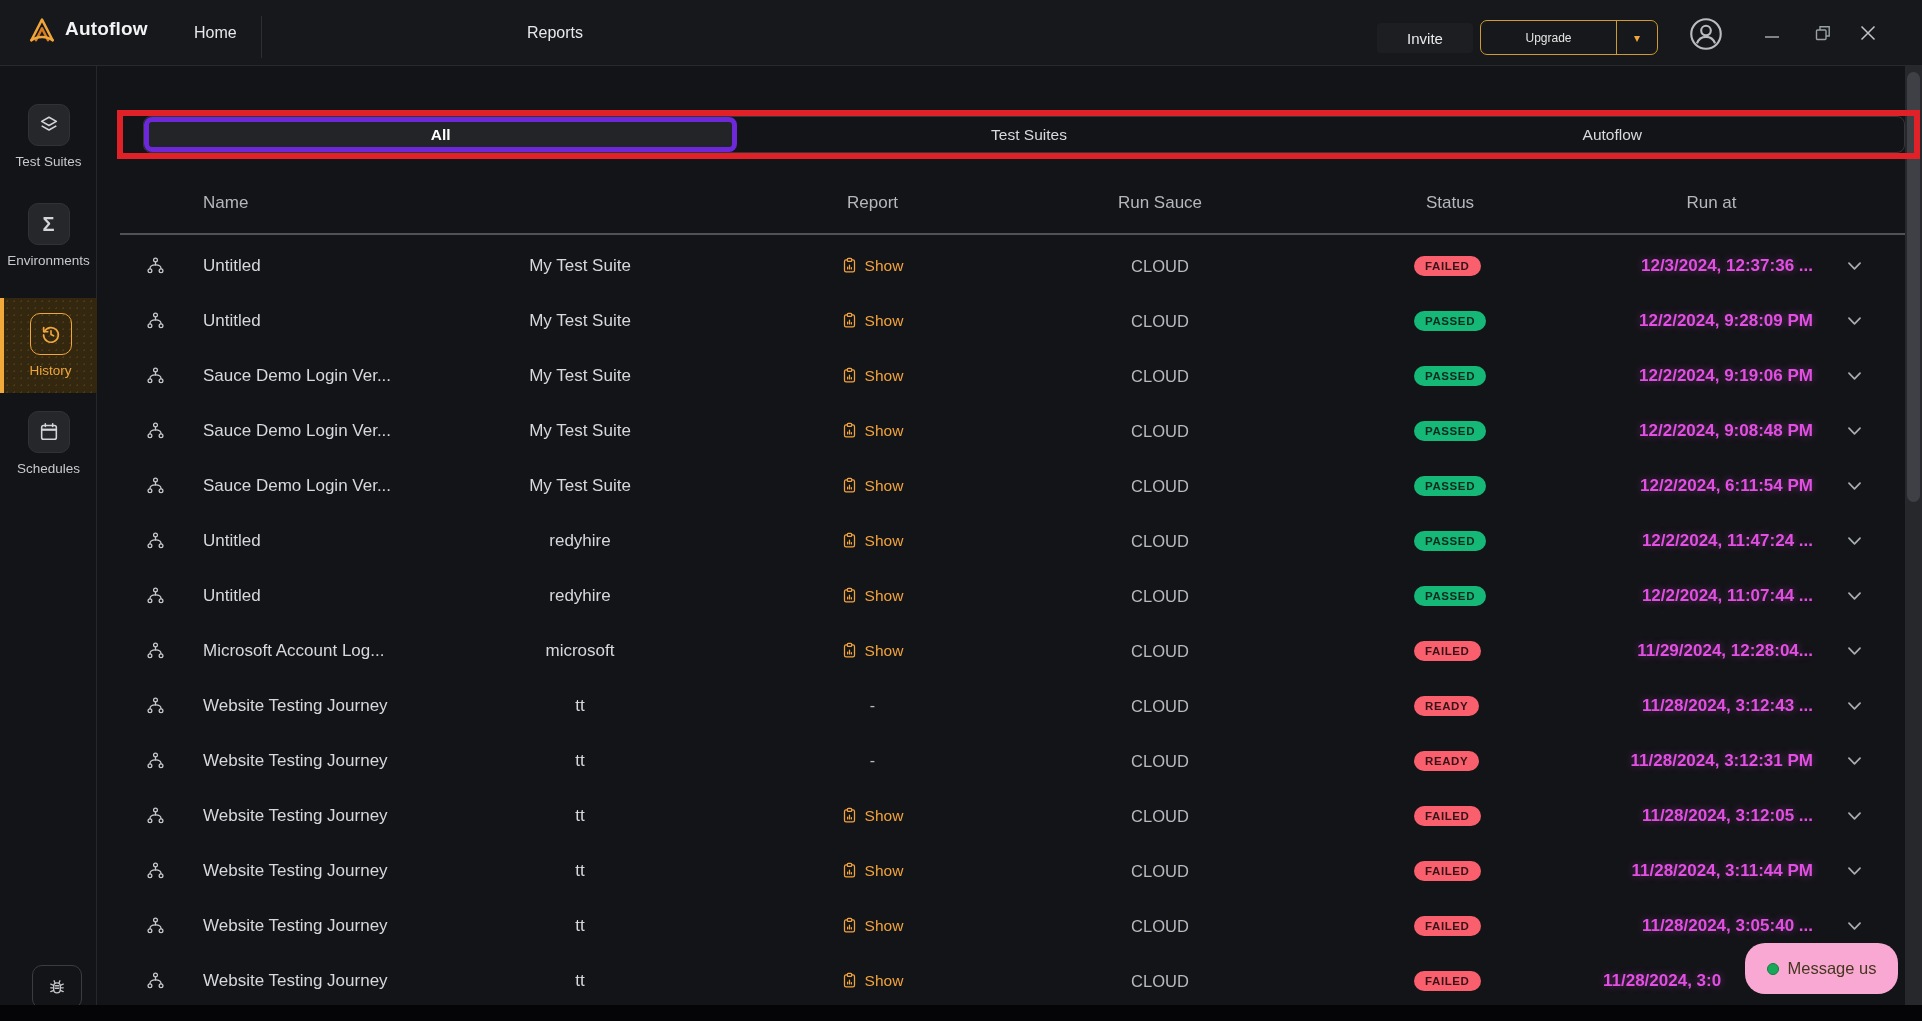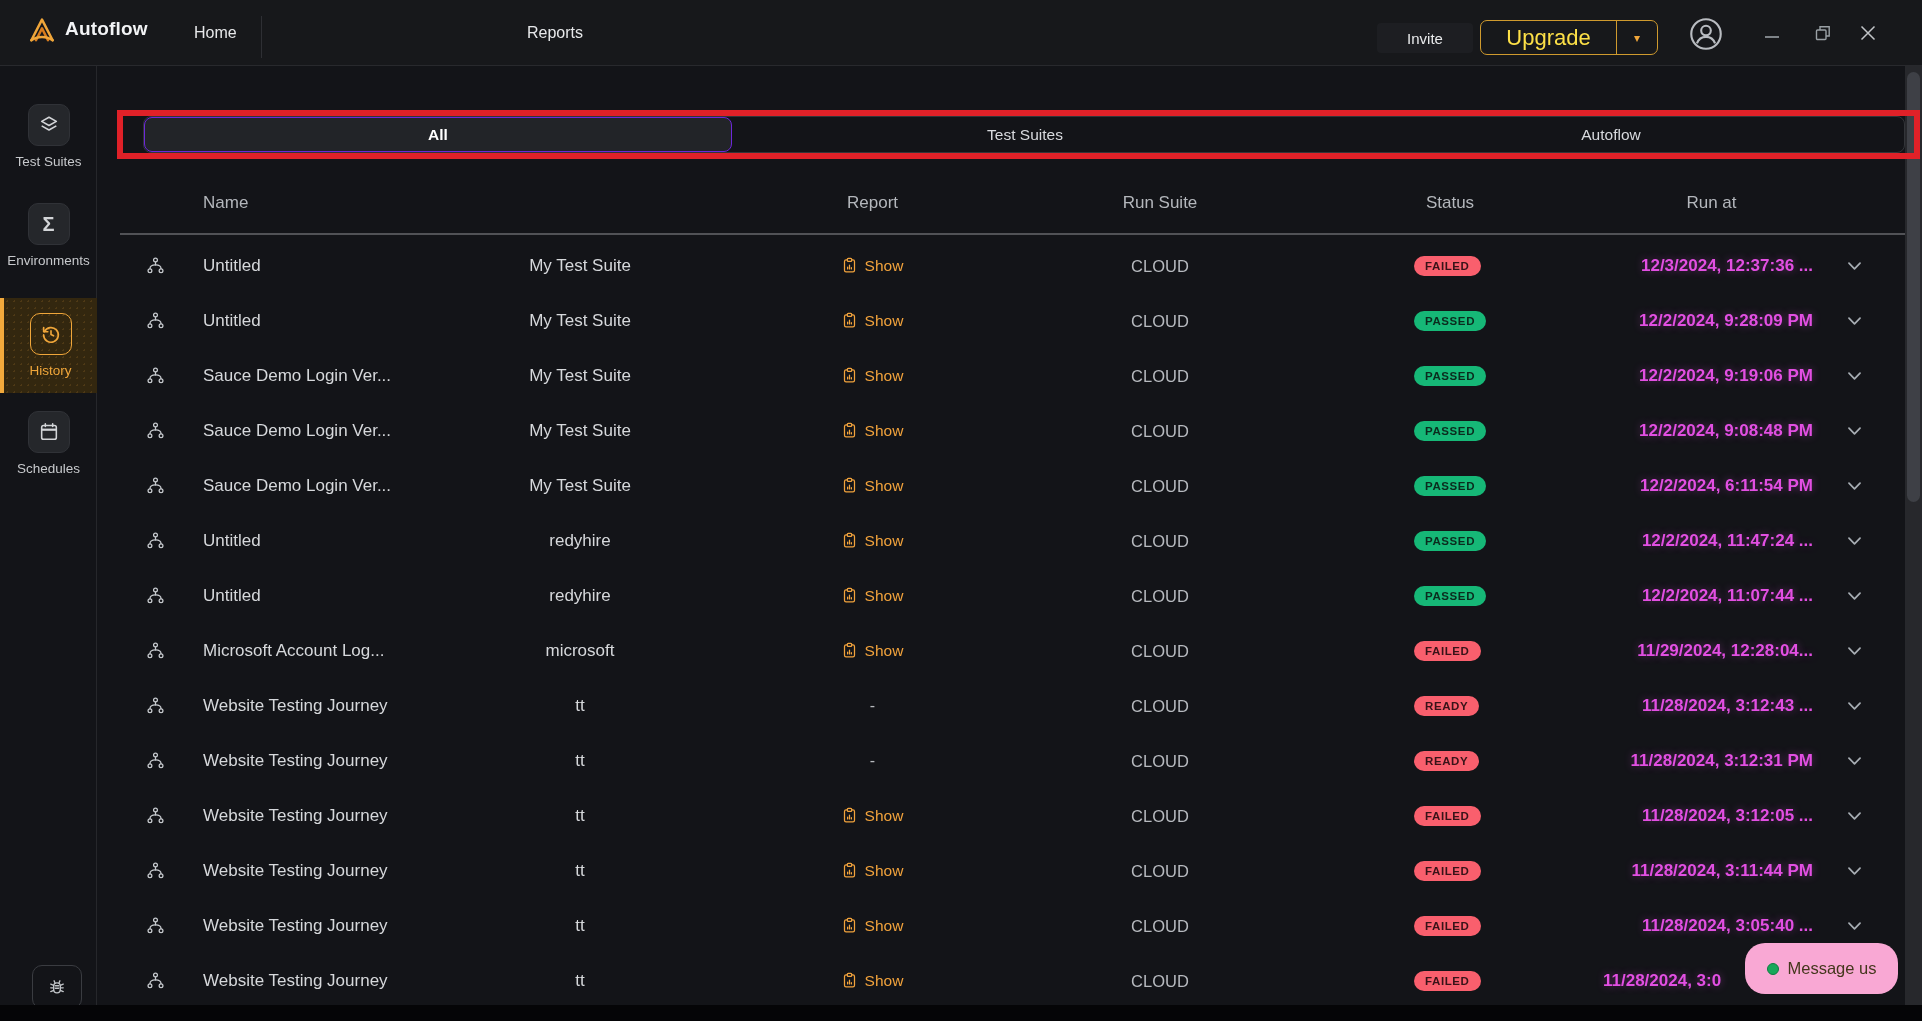--- a/index.html
+++ b/index.html
@@ -14,22 +14,22 @@
   .brand-name { color:#f2f3f5; font-size:19px; font-weight:bold; letter-spacing:.2px; }
   .nav-item { position:absolute; top:0; height:66px; display:flex; align-items:center;
               color:#e7e8ea; font-size:16px; cursor:pointer; gap:10px; }
   .nav-home { left:194px; } .nav-workspace { left:301px; } .nav-reports { left:527px; }
   .v-div { position:absolute; left:261px; top:16px; height:42px; width:1px; background:#2e2f34; }
   .btn-invite { position:absolute; left:1377px; top:23px; width:96px; height:30px;
                 background:#1d1e22; border:none; border-radius:4px; color:#e9eaec;
                 font-size:15px; cursor:pointer; font-family:inherit; }
   .btn-upgrade-wrap { position:absolute; left:1480px; top:20px; width:178px; height:35px;
                 border:1px solid #cf9a2e; border-radius:7px; display:flex; overflow:hidden; }
-  .btn-upgrade-main { flex:1; background:transparent; border:none; color:#fde047;
-                font-size:22px; cursor:pointer; font-family:inherit; }
+  .btn-upgrade-main { flex:1; background:transparent; border:none; color:#e5e5e5;
+                font-size:12px; cursor:pointer; font-family:inherit; }
   .btn-upgrade-caret { width:41px; border:none; border-left:1px solid #cf9a2e; background:transparent;
                 color:#f0a63a; font-size:12px; cursor:pointer; }
   .avatar { position:absolute; left:1689px; top:17px; cursor:pointer; }
   .win-btn { position:absolute; top:0; height:66px; width:40px; display:flex; align-items:center;
              justify-content:center; background:transparent; border:none; cursor:pointer; color:#b9bcc1; }
   .win-min { left:1752px; } .win-restore { left:1803px; } .win-close { left:1848px; }
 
   
   .sidebar { position:absolute; left:0; top:66px; width:97px; height:955px;
              background:#131418; border-right:1px solid #26272b; z-index:15; }
@@ -50,21 +50,21 @@
              background:transparent; border:1px solid #3a3c41; color:#c2c5c9;
              display:flex; align-items:center; justify-content:center; cursor:pointer; }
 
   
   .annotation { position:absolute; left:117px; top:110px; width:1803px; height:49px;
                 border:6px solid #e02128; z-index:50; pointer-events:none; }
   .tabbar { position:absolute; left:143px; top:116px; width:1762px; height:37px;
             border:1px solid #333539; border-radius:8px; display:flex; z-index:10; }
   .tab { flex:1; display:flex; align-items:center; justify-content:center;
          color:#d8dade; font-size:15.5px; cursor:pointer; border-radius:8px; }
-  .tab.active { background:#222428; border:1px solid #6d28d9; color:#ffffff; font-weight:bold; }
+  .tab.active { background:#222428; border:5px solid #6d28d9; color:#ffffff; font-weight:bold; }
 
   
   .thead { position:absolute; left:0; top:186px; width:1922px; height:34px; z-index:5; }
   .th { position:absolute; top:0; height:34px; display:flex; align-items:center;
         color:#b4b7bc; font-size:17px; }
   .th-name   { left:203px; }
   .th-suite  { left:430px; width:300px; justify-content:center; }
   .th-report { left:775px; width:195px; justify-content:center; }
   .th-runtype{ left:1060px; width:200px; justify-content:center; }
   .th-status { left:1380px; width:140px; justify-content:center; }
@@ -211,21 +211,21 @@
   <div class="tabbar">
     <div class="tab active">All</div>
     <div class="tab">Test Suites</div>
     <div class="tab">Autoflow</div>
   </div>
   <div class="annotation"></div>
 
   <div class="thead">
     <div class="th th-name">Name</div>
     <div class="th th-report">Report</div>
-    <div class="th th-runtype">Run Suite</div>
+    <div class="th th-runtype">Run Sauce</div>
     <div class="th th-status">Status</div>
     <div class="th th-runat">Run at</div>
   </div>
   <div class="table-divider"></div>
 
   <div class="rows">
     <div class="row">
       <span class="cell c-icon">
         <svg width="19" height="19" viewBox="0 0 24 24" fill="none" stroke="currentColor" stroke-width="1.6" stroke-linecap="round">
           <circle cx="12" cy="4.5" r="2.4"></circle>

